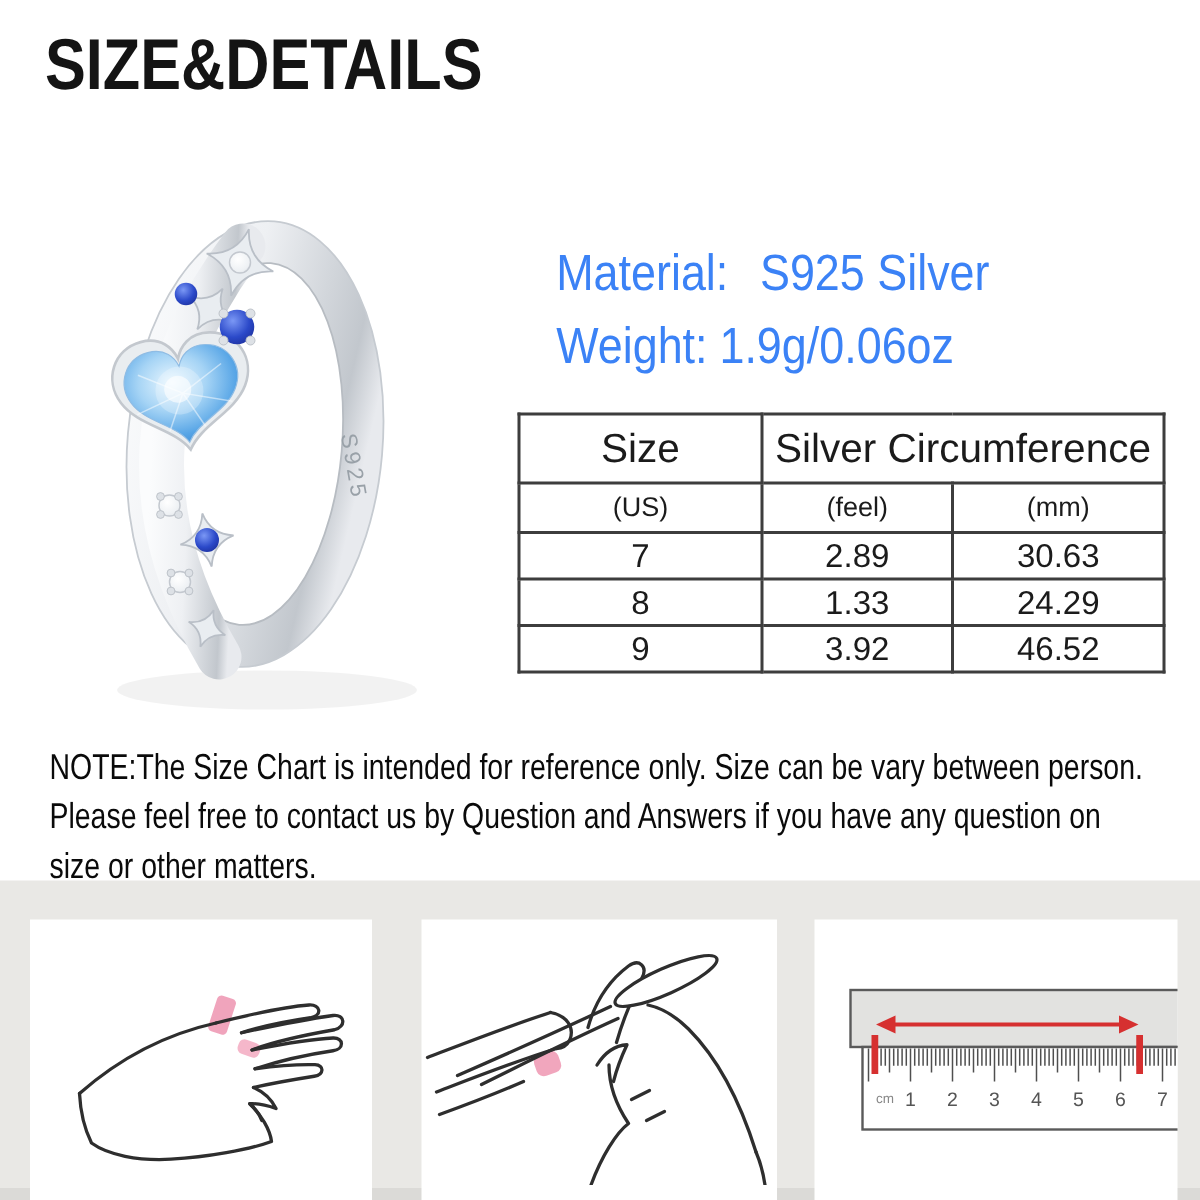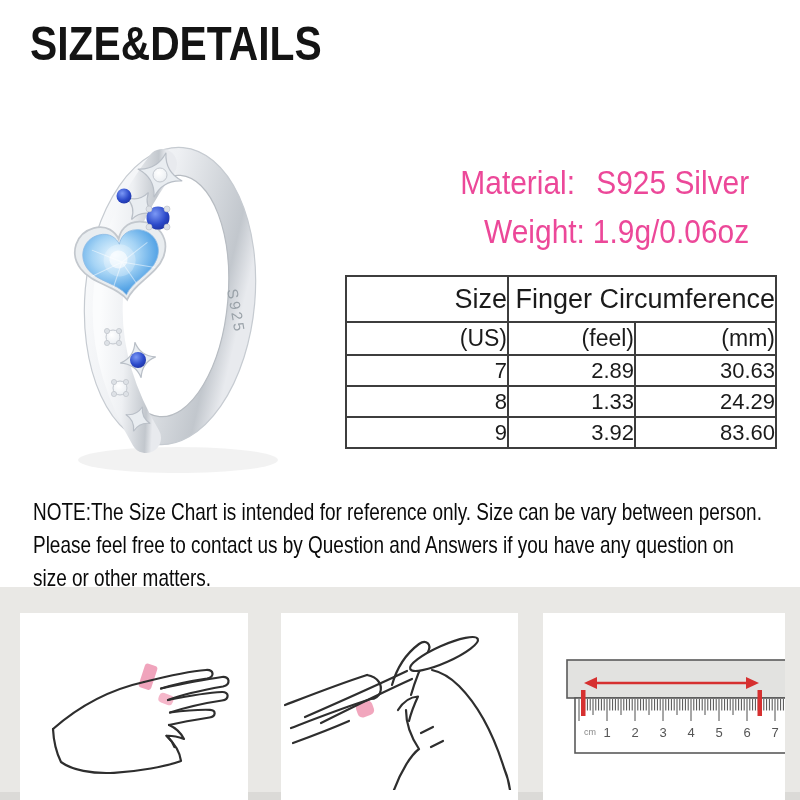--- a/index.html
+++ b/index.html
@@ -9,36 +9,36 @@
   }
   .abs{position:absolute}
 
   
   #title{
     left:30px;top:16px;font-size:48px;font-weight:700;color:#141414;
     transform:scaleX(.85);transform-origin:left top;white-space:nowrap;letter-spacing:0;
   }
 
   
-  #specs{left:345px;top:158px;width:430px;text-align:right;color:#ec4899}
+  #specs{left:345px;top:158px;width:430px;text-align:left;color:#3b82f6}
   .spec-line{font-size:34px;line-height:49px;white-space:nowrap;transform:scaleX(.88);transform-origin:center top}
   .spec-label-material{margin-right:24px}
   .spec-label-weight{margin-right:9px}
 
   
   #size-table{
     left:345px;top:275px;width:430px;border-collapse:collapse;table-layout:fixed;
     color:#1b1b1b;
   }
   #size-table th,#size-table td{
-    border:2px solid #3d3d3d;text-align:right;vertical-align:middle;
+    border:2px solid #3d3d3d;text-align:center;vertical-align:middle;
     font-weight:normal;padding:0;
   }
   #size-table .h-row th{font-size:27px;height:44px}
-  #size-table .sub-row td{font-size:23px;height:31px}
+  #size-table .sub-row td{font-size:18px;height:31px}
   #size-table .d-row td{font-size:22px;height:29px}
 
   
   #note{
     left:33px;top:495px;font-size:24px;line-height:33px;color:#0a0a0a;
     transform:scaleX(.79);transform-origin:left top;white-space:nowrap;
   }
 
   
   #bottom-strip{left:0;top:587px;width:800px;height:213px;background:#e9e8e5}
@@ -154,41 +154,41 @@
 
 <table class="abs" id="size-table">
   <colgroup>
       <col style="width:162px">
       <col style="width:127px">
       <col style="width:141px">
     </colgroup>
   <tbody>
       <tr class="h-row">
     <th>Size</th>
-    <th colspan="2">Finger Circumference</th>
+    <th colspan="2">Silver Circumference</th>
   </tr>
   <tr class="sub-row">
     <td>(US)</td>
     <td>(feel)</td>
     <td>(mm)</td>
   </tr>
   <tr class="d-row">
     <td>7</td>
     <td>2.89</td>
     <td>30.63</td>
   </tr>
   <tr class="d-row">
     <td>8</td>
     <td>1.33</td>
     <td>24.29</td>
   </tr>
   <tr class="d-row">
     <td>9</td>
     <td>3.92</td>
-    <td>83.60</td>
+    <td>46.52</td>
   </tr>
 </tbody>
   </table>
 
 <div class="abs" id="note">
   <div>NOTE:The Size Chart is intended for reference only. Size can be vary between person.</div>
   <div>Please feel free to contact us by Question and Answers if you have any question on</div>
   <div>size or other matters.</div>
 </div>
 

